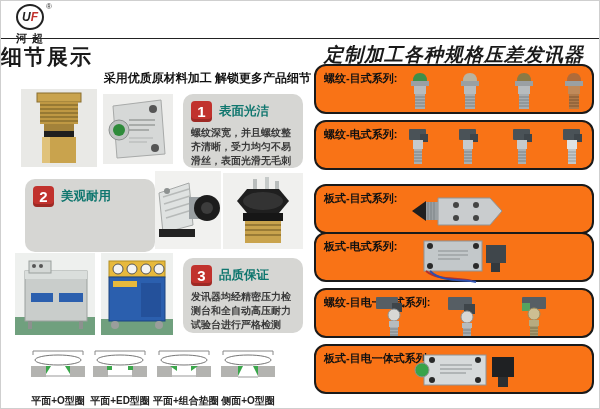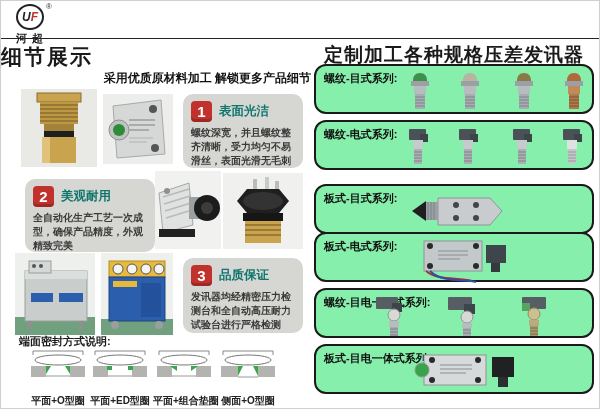--- a/index.html
+++ b/index.html
@@ -44,23 +44,23 @@
   .card-title{font-size:12.5px;font-weight:bold;color:#0f766e;}
   .card-body{font-size:10px;line-height:1.4;color:#3a3a3a;font-weight:bold;}
 
   
   .seal-label{position:absolute;left:18px;top:333px;font-size:11px;font-weight:bold;}
   .seal-item{position:absolute;top:347px;width:62px;text-align:center;}
   .seal-caption{font-size:10px;font-weight:bold;color:#222;margin-top:10px;white-space:nowrap;}
 
   
   .right-title{position:absolute;left:313px;top:41px;width:280px;text-align:center;
-    font-size:19px;font-weight:bold;letter-spacing:1px;}
+    font-size:19px;font-weight:bold;letter-spacing:1px;font-style:italic;}
   .rbox{
-    position:absolute;left:313px;width:280px;background:#86efac;
+    position:absolute;left:313px;width:280px;background:#f97316;
     border:2px solid #1a1a1a;border-radius:12px;box-sizing:border-box;
   }
   .rbox-label{position:absolute;left:8px;top:5px;font-size:11px;font-weight:bold;color:#111;
     white-space:nowrap;}
   .ricon{position:absolute;}
 </style>
 </head>
 <body>
 
 <div class="page">
@@ -109,21 +109,20 @@
       <div class="card-title">表面光洁</div>
     </div>
     <div class="card-body">螺纹深宽，并且螺纹整齐清晰，受力均匀不易滑丝，表面光滑无毛刺</div>
   </div>
 
   <div class="card" style="left:24px;top:178px;width:130px;height:73px">
     <div class="card-head">
       <div class="num-badge">2</div>
       <div class="card-title">美观耐用</div>
     </div>
-    <div class="card-body">全自动化生产工艺一次成型，确保产品精度，外观精致完美</div>
   </div>
 
   <div class="photo" style="left:154px;top:170px;width:66px;height:78px">
     <svg width="66" height="78">
       <rect x="0" y="0" width="66" height="78" fill="#f1f1ef"></rect>
       <polygon points="4,22 34,12 38,54 8,62" fill="#dfe2e1" stroke="#a5a8a7"></polygon>
       <path d="M8 26l26-8M9 33l26-8M10 40l26-8M11 47l26-8" stroke="#b7bab9" stroke-width="1.5"></path>
       <circle cx="12" cy="20" r="3" fill="#8d9190"></circle>
       <rect x="34" y="26" width="14" height="22" fill="#9aa0a3"></rect>
       <circle cx="52" cy="37" r="13" fill="#1c1c1c"></circle>
@@ -178,21 +177,20 @@
   </div>
 
   <div class="card" style="left:182px;top:257px;width:120px;height:75px">
     <div class="card-head">
       <div class="num-badge">3</div>
       <div class="card-title">品质保证</div>
     </div>
     <div class="card-body">发讯器均经精密压力检测台和全自动高压耐力试验台进行严格检测</div>
   </div>
 
-  <div class="seal-label">端面密封方式说明:</div>
 
   <div class="seal-item" style="left:26px">
     <svg width="58" height="32">
       <path d="M4 3h50M4 3v4M54 3v4" stroke="#888" fill="none"></path>
       <ellipse cx="29" cy="12" rx="23" ry="5" fill="#fff" stroke="#777"></ellipse>
       <rect x="2" y="18" width="15" height="11" fill="#b3b3b0"></rect>
       <rect x="41" y="18" width="15" height="11" fill="#b3b3b0"></rect>
       <polygon points="17,18 22,18 17,26" fill="#3aa64a"></polygon>
       <polygon points="41,18 36,18 41,26" fill="#3aa64a"></polygon>
       <path d="M17 28h24" stroke="#999"></path>

